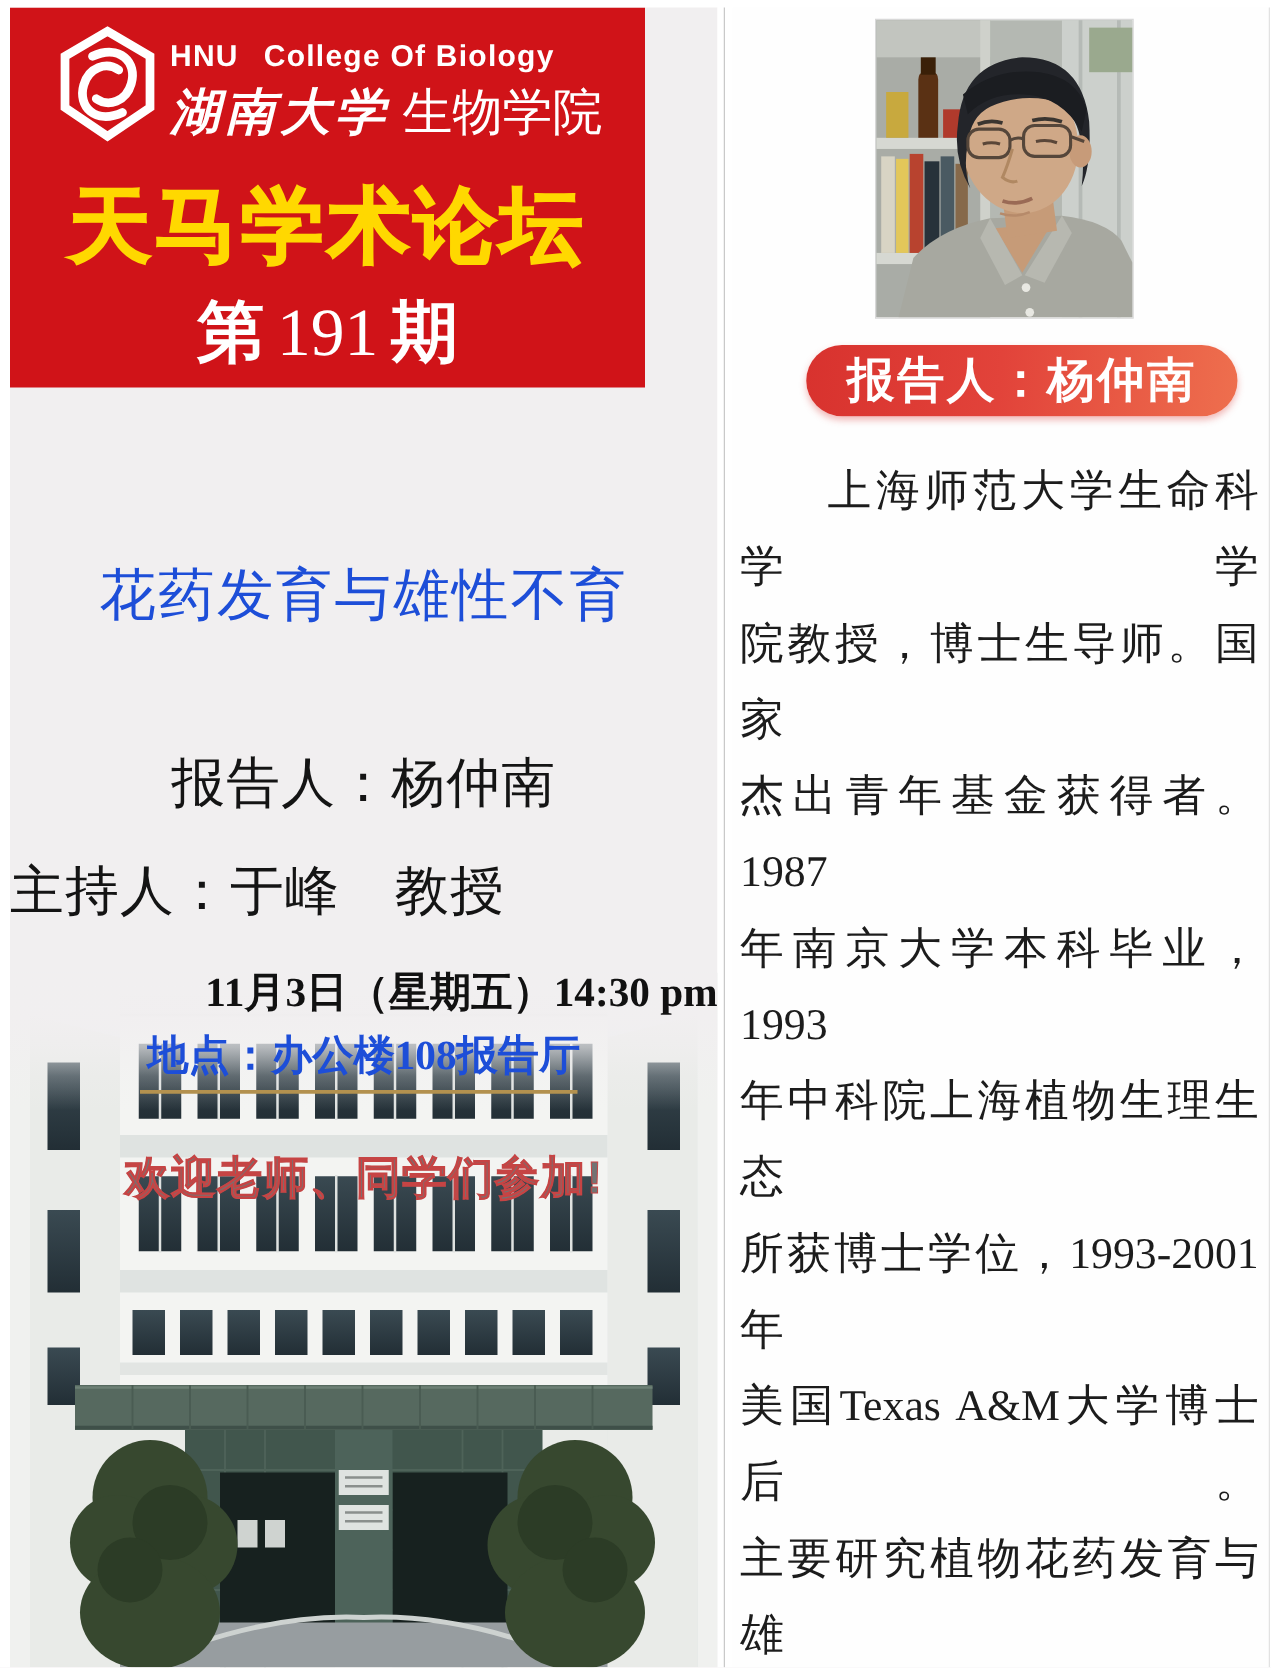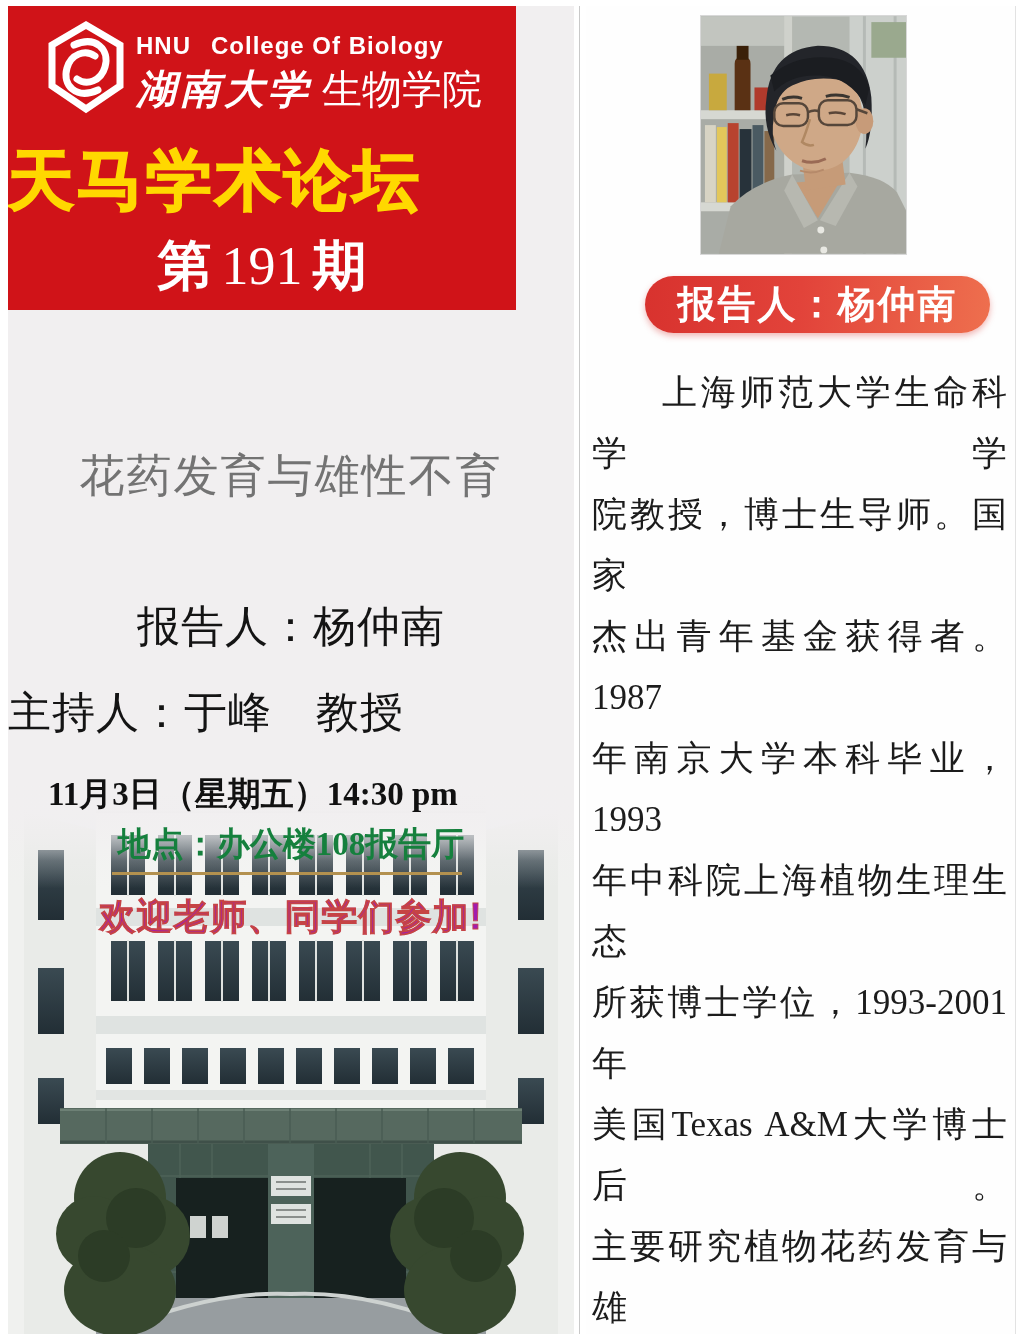--- a/index.html
+++ b/index.html
@@ -9,39 +9,39 @@
 
   
   .col-left { position:relative; width:566px; height:1328px; background:#f1eff0; overflow:hidden; }
   .banner { position:absolute; left:0; top:0; width:508px; height:304px; background:#d01318; z-index:4; }
   .logo { position:absolute; left:36px; top:14px; }
   .hnu-en { position:absolute; left:128px; top:26px; color:#ffffff; font-family:"Liberation Sans", sans-serif;
             font-size:24px; font-weight:700; letter-spacing:1px; }
   .hnu-en .sp1 { margin-right:20px; }
   .hnu-cn { position:absolute; left:128px; top:56px; color:#ffffff; font-size:40px; }
   .hnu-cn .script { font-style:italic; letter-spacing:4px; margin-right:10px; font-weight:700; }
-  .forum-title { position:absolute; left:0; right:0; top:130px; text-align:left; color:#ffd800;
+  .forum-title { position:absolute; left:0; right:0; top:130px; text-align:center; color:#ffd800;
                  font-family:"Liberation Sans", sans-serif; font-size:66px; font-weight:900; letter-spacing:3px;
                  -webkit-text-stroke:1.5px #ffd800; }
   .issue { position:absolute; left:0; right:0; top:224px; text-align:center; color:#ffffff;
            font-family:"Liberation Sans", sans-serif; font-size:54px; font-weight:900; }
   .issue .num { font-family:"Liberation Serif", serif; font-weight:400; padding:0 10px; }
 
-  .talk-title { position:absolute; left:0; right:0; top:440px; text-align:center; color:#737373;
+  .talk-title { position:absolute; left:0; right:0; top:440px; text-align:center; color:#1d4ed8;
                 font-size:45px; letter-spacing:2px; z-index:3; }
   .talk-speaker { position:absolute; left:0; right:0; top:592px; text-align:center; color:#141414;
                   font-size:43px; letter-spacing:1px; z-index:3; }
   .talk-host { position:absolute; left:0; right:0; top:678px; text-align:left; color:#141414;
                font-size:43px; letter-spacing:1px; z-index:3; }
-  .talk-datetime { position:absolute; left:0; right:0; top:766px; text-align:left; color:#111111;
+  .talk-datetime { position:absolute; left:16px; right:0; top:766px; text-align:right; color:#111111;
                    font-size:33px; font-weight:700; z-index:3;margin-left:40px; }
-  .talk-location { position:absolute; left:0; right:0; top:816px; text-align:center; color:#15803d;
+  .talk-location { position:absolute; left:0; right:0; top:816px; text-align:center; color:#1d4ed8;
                    font-size:33px; font-weight:700; z-index:3; }
   .gold-divider { position:absolute; left:104px; top:866px; width:350px; height:3px; background:#b3914f; z-index:3; }
-  .welcome { position:absolute; left:0; right:0; top:887px; text-align:center; color:#a21caf;
+  .welcome { position:absolute; left:0; right:0; top:912px; text-align:center; color:#737373;
              font-family:"Liberation Sans", sans-serif; font-size:36px; font-weight:900; letter-spacing:1px;
              -webkit-text-stroke:0.8px #c64444; z-index:3; }
 
   .building { position:absolute; left:0; bottom:0; width:566px; height:556px; z-index:1; display:block; }
   .fade { position:absolute; left:0; bottom:326px; width:566px; height:230px; z-index:2;
           background:linear-gradient(180deg,#f1eff0 0%, rgba(241,239,240,0.96) 16%, rgba(241,239,240,0.68) 26%,
                      rgba(241,239,240,0.25) 36%, rgba(241,239,240,0) 48%); }
 
   
   .gap { position:relative; width:12px; background:#ffffff; }

